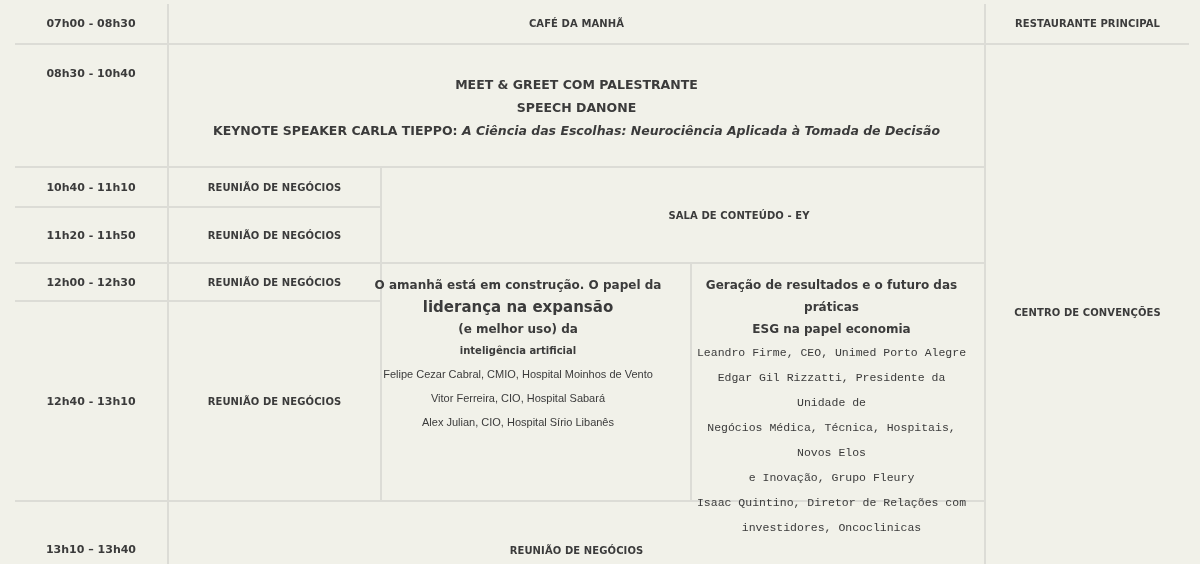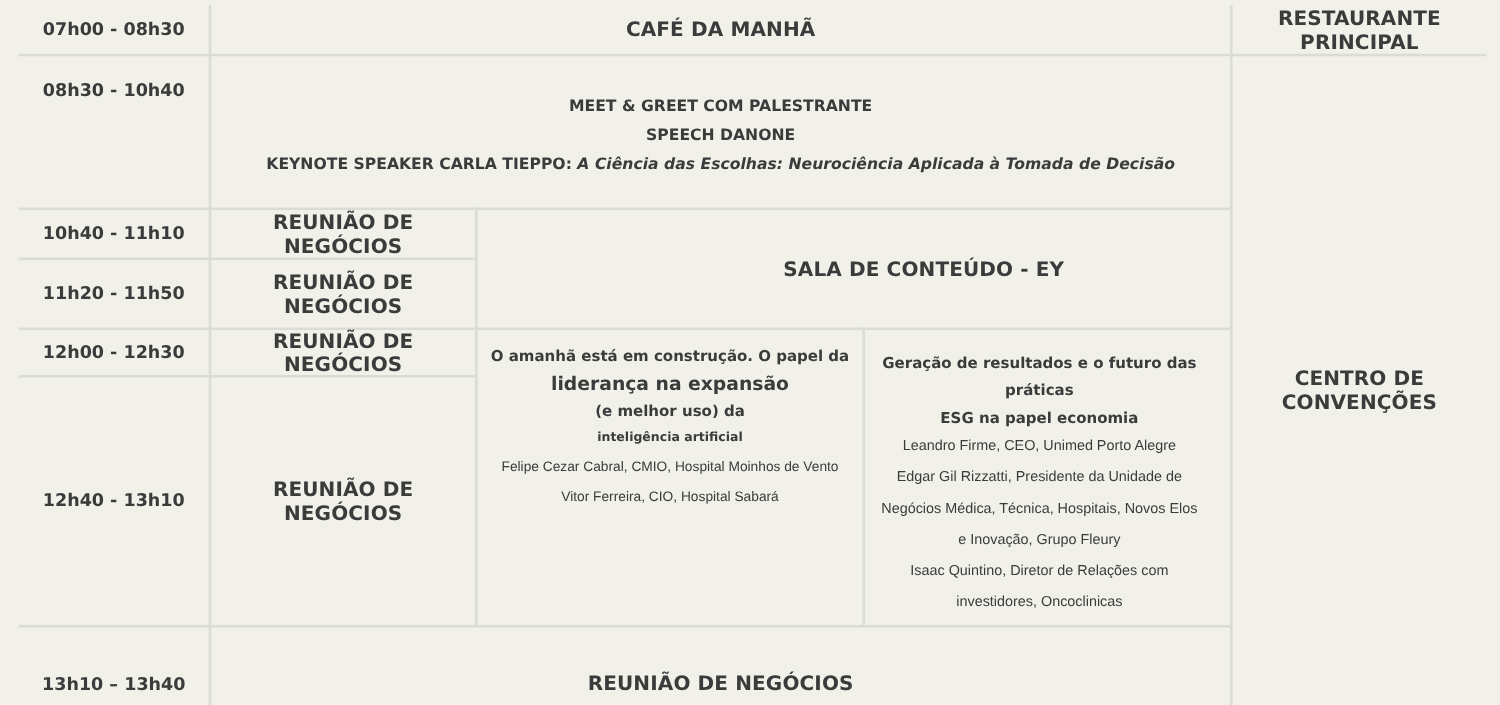--- a/index.html
+++ b/index.html
@@ -12,26 +12,26 @@
   }
   .cell {
     position: absolute;
     display: flex; flex-direction: column;
     align-items: center; justify-content: center;
     text-align: center;
     box-sizing: border-box;
   }
   .hl { position: absolute; height: 2px; background: #dcdcd6; }
   .vl { position: absolute; width: 2px; background: #dcdcd6; }
-  .caps { font-weight: bold; font-size: 16px; letter-spacing: 0.1px; }
-  .time { font-weight: bold; font-size: 14px; }
+  .caps { font-weight: bold; font-size: 10px; letter-spacing: 0.1px; }
+  .time { font-weight: bold; font-size: 11px; }
   .title { font-weight: bold; font-size: 12.5px; line-height: 23px; }
   .ital { font-style: italic; }
   .spk { font-family: "Liberation Sans", sans-serif; font-size: 11px; line-height: 24px; }
-  .spk2 { font-family: Liberation Sans, sans-serif; font-size: 11.5px; line-height: 25px; }
+  .spk2 { font-family: Liberation Mono, monospace; font-size: 11.5px; line-height: 25px; }
   .line { display: block; }
 </style>
 </head>
 <body>
 
 <div class="vl" style="left:167px; top:4px; height:560px;"></div>
 <div class="vl" style="left:984px; top:4px; height:560px;"></div>
 <div class="vl" style="left:380px; top:166px; height:334px;"></div>
 <div class="vl" style="left:690px; top:262px; height:238px;"></div>
 
@@ -41,21 +41,21 @@
 <div class="hl" style="left:15px; top:262px; width:970px;"></div>
 <div class="hl" style="left:15px; top:300px; width:366px;"></div>
 <div class="hl" style="left:15px; top:500px; width:970px;"></div>
 
 <div class="cell time" style="left:15px; top:4px; width:152px; height:39px;">
   <span>07h00 - 08h30</span>
 </div>
 <div class="cell caps" style="left:169px; top:4px; width:815px; height:39px;">
   <span>CAFÉ DA MANHÃ</span>
 </div>
-<div class="cell caps" style="left:986px; top:4px; width:203px; height:39px;justify-content:flex-end;">
+<div class="cell caps" style="left:986px; top:4px; width:203px; height:39px;">
   <span>RESTAURANTE PRINCIPAL</span>
 </div>
 
 <div class="cell time" style="left:15px; top:29px; width:152px; height:88px;">
   <span>08h30 - 10h40</span>
 </div>
 <div class="cell title" style="left:169px; top:45px; width:815px; height:121px; padding-top:4px;border-radius:13px;">
   <span class="line">MEET &amp; GREET COM PALESTRANTE</span>
   <span class="line">SPEECH DANONE</span>
   <span class="line">
@@ -89,30 +89,31 @@
   <span>REUNIÃO DE NEGÓCIOS</span>
 </div>
 
 <div class="cell time" style="left:15px; top:302px; width:152px; height:198px;">
   <span>12h40 - 13h10</span>
 </div>
 <div class="cell caps" style="left:169px; top:302px; width:211px; height:198px;">
   <span>REUNIÃO DE NEGÓCIOS</span>
 </div>
 
-<div class="cell" style="left:382px; top:274px; width:308px; height:226px; justify-content:flex-start;">
+<div class="cell" style="left:364px; top:274px; width:308px; height:226px; justify-content:flex-start;">
   <span class="line title" style="font-size:12px; line-height:22px;">O amanhã está em construção. O papel da</span>
   <span class="line title" style="font-size:15px; line-height:22px;">liderança na expansão</span>
   <span class="line title" style="font-size:12px; line-height:22px;">(e melhor uso) da</span>
   <span class="line title" style="font-size:10px; line-height:22px;">inteligência artificial</span>
   <span class="line spk">Felipe Cezar Cabral, CMIO, Hospital Moinhos de Vento</span>
   <span class="line spk">Vitor Ferreira, CIO, Hospital Sabará</span>
+  <span class="line spk">Alex Julian, CIO, Hospital Sírio Libanês</span>
 </div>
 
-<div class="cell" style="left:692px; top:274px; width:279px; height:226px; justify-content:center;">
+<div class="cell" style="left:692px; top:274px; width:279px; height:226px; justify-content:space-between;">
   <span class="line title" style="font-size:12px; line-height:22px;">Geração de resultados e o futuro das</span>
   <span class="line title" style="font-size:12px; line-height:22px;">práticas</span>
   <span class="line title" style="font-size:12px; line-height:22px;">ESG na papel economia</span>
   <span class="line spk2">Leandro Firme, CEO, Unimed Porto Alegre</span>
   <span class="line spk2">Edgar Gil Rizzatti, Presidente da Unidade de</span>
   <span class="line spk2">Negócios Médica, Técnica, Hospitais, Novos Elos</span>
   <span class="line spk2">e Inovação, Grupo Fleury</span>
   <span class="line spk2">Isaac Quintino, Diretor de Relações com</span>
   <span class="line spk2">investidores, Oncoclinicas</span>
 </div>

